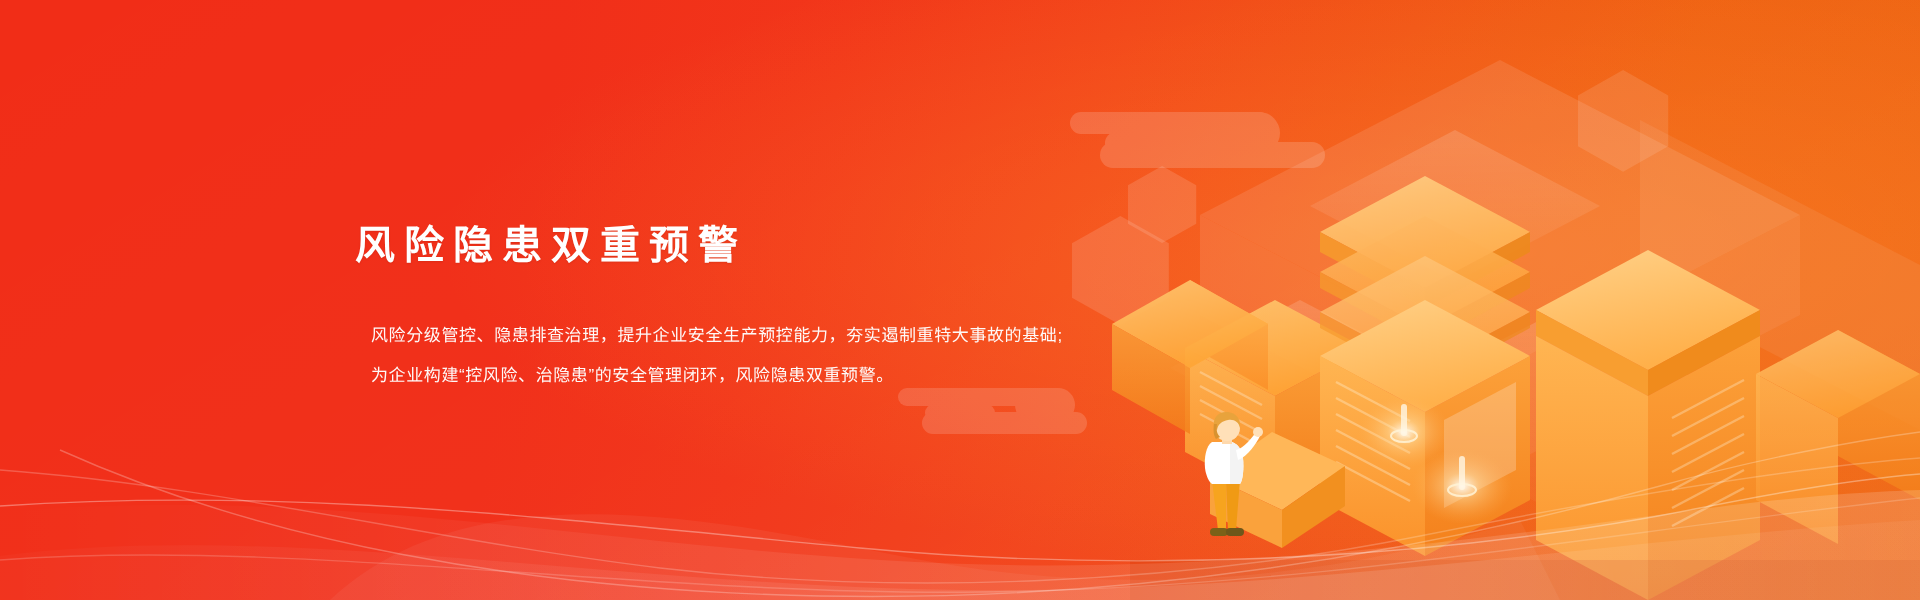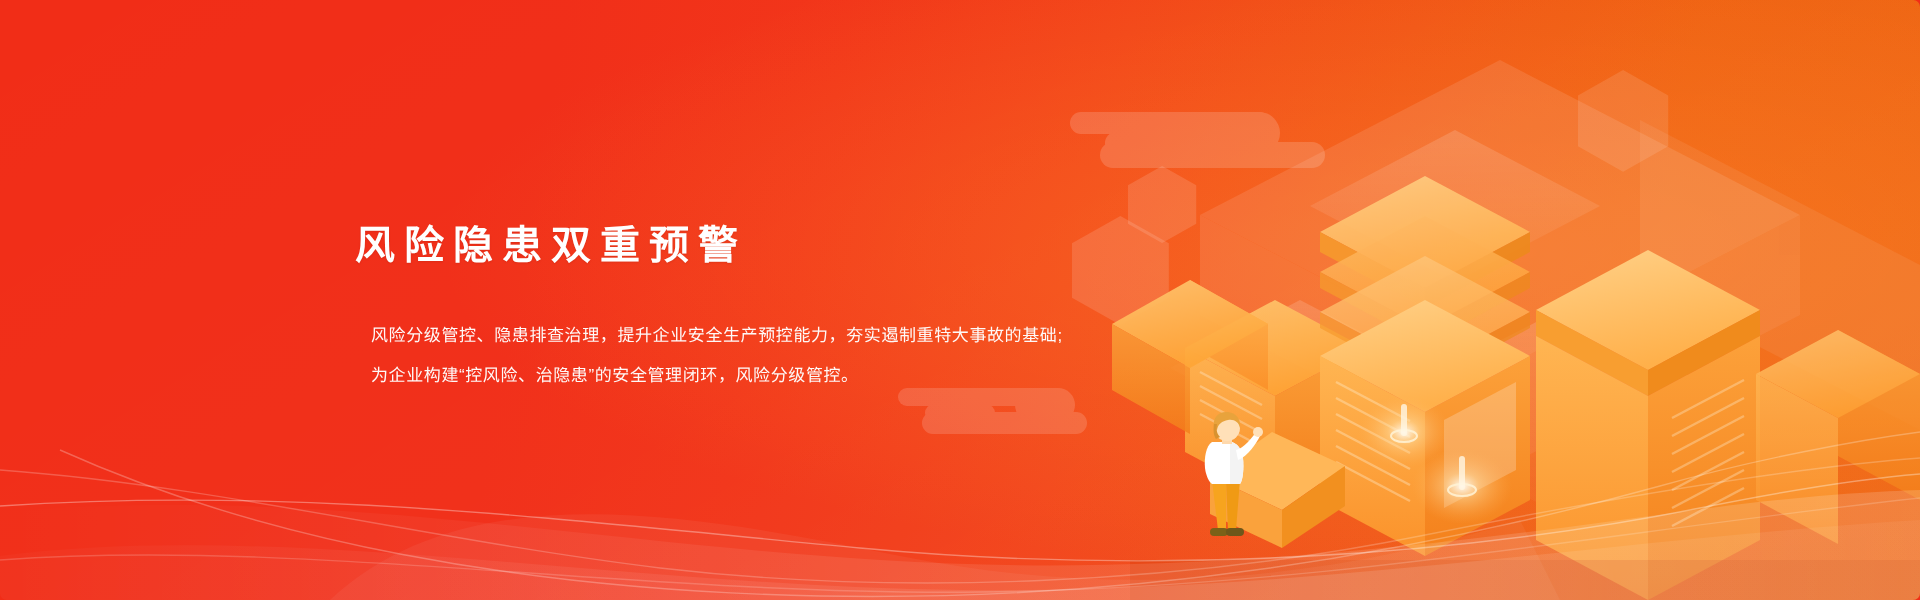--- a/index.html
+++ b/index.html
@@ -18,21 +18,20 @@
     height: 600px;
     overflow: hidden;
     background: linear-gradient(100deg,
         #f12d17 0%,
         #f12d17 28%,
         #f23417 42%,
         #f24015 56%,
         #f04e10 70%,
         #ee5b0a 84%,
         #ee5f09 100%);
-    border-radius: 7px;
   }
 
   
   .layer {
     position: absolute;
     inset: 0;
     pointer-events: none;
   }
   .layer svg { display: block; width: 100%; height: 100%; }
 
@@ -338,17 +337,17 @@
         <path d="M60 450 C 260 540, 520 590, 820 596 C 1140 602, 1420 552, 1660 486 C 1760 458, 1860 440, 1920 432" opacity="0.26"></path>
         <path d="M0 560 C 300 538, 640 596, 980 592 C 1320 588, 1620 530, 1920 498" opacity="0.18"></path>
       </g>
     </svg>
   </div>
 
   <div class="copy">
     <h1 class="headline">风险隐患双重预警</h1>
     <div class="sub">
       <span class="sub-line">风险分级管控、隐患排查治理，提升企业安全生产预控能力，夯实遏制重特大事故的基础;</span>
-      <span class="sub-line">为企业构建“控风险、治隐患”的安全管理闭环，风险分级管控。</span>
+      <span class="sub-line">为企业构建“控风险、治隐患”的安全管理闭环，风险隐患双重预警。</span>
     </div>
   </div>
 
 </div>
 
 </body></html>

